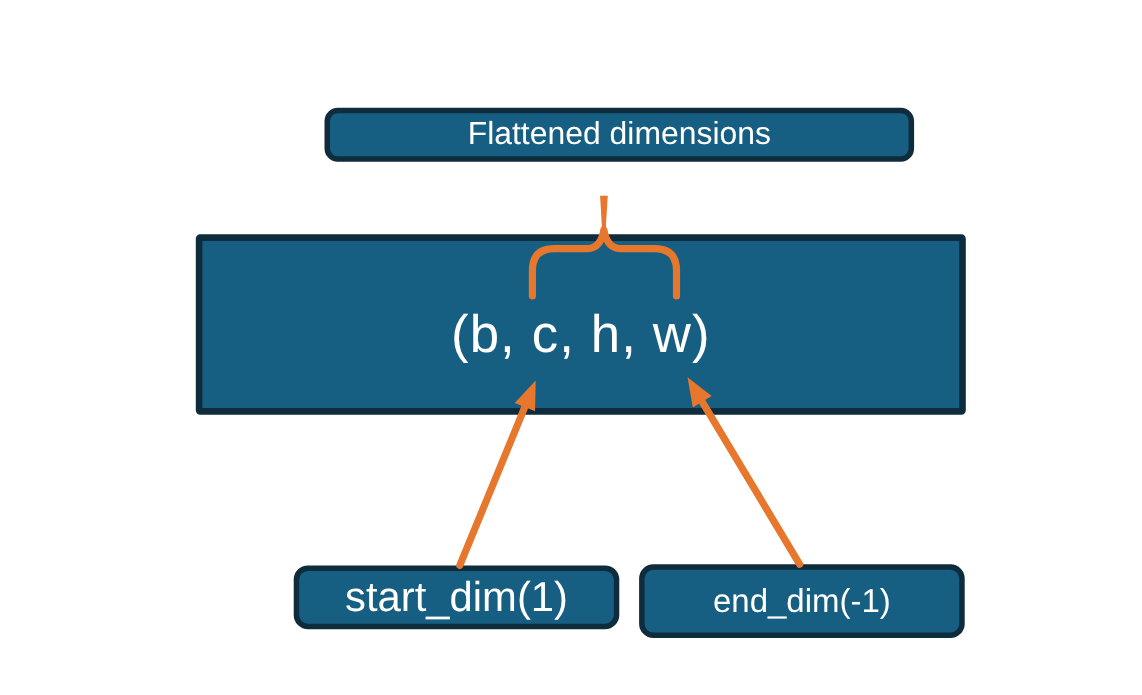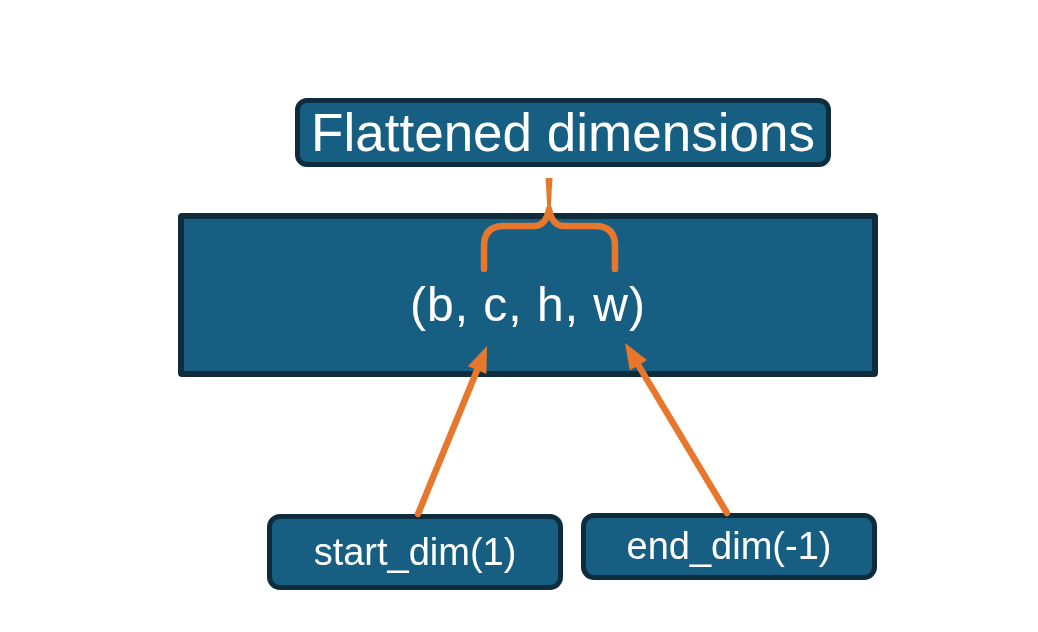--- a/index.html
+++ b/index.html
@@ -25,25 +25,25 @@
     border:5px solid var(--box-border);
     border-radius:13px;
     color:var(--text);
     display:flex;
     align-items:center;
     justify-content:center;
     text-align:center;
     white-space:nowrap;
   }
   .node .label{display:block;}
-  #title-box{left:295px;top:98px;width:536px;height:69px;font-size:53px;border-radius:12px;}
+  #title-box{left:295px;top:98px;width:536px;height:49px;font-size:29px;border-radius:12px;}
   #tensor-box{left:178px;top:213px;width:700px;height:164px;font-size:48px;border-radius:4px;border-width:6px;}
   #tensor-box .label{position:relative;top:9px;letter-spacing:1px;}
-  #start-box{left:267px;top:514px;width:296px;height:76px;font-size:38px;text-align:right;}
-  #end-box{left:581px;top:513px;width:296px;height:67px;font-size:38px;}
+  #start-box{left:267px;top:514px;width:296px;height:58px;font-size:38px;text-align:right;}
+  #end-box{left:581px;top:513px;width:296px;height:67px;font-size:30px;}
   svg.overlay{
     position:absolute;left:0;top:0;width:1038px;height:632px;
     pointer-events:none;
     z-index:5;
   }
   .accent-stroke{stroke:var(--accent-orange);fill:none;}
   .accent-fill{fill:var(--accent-orange);stroke:none;}
 </style>
 </head>
 <body>

